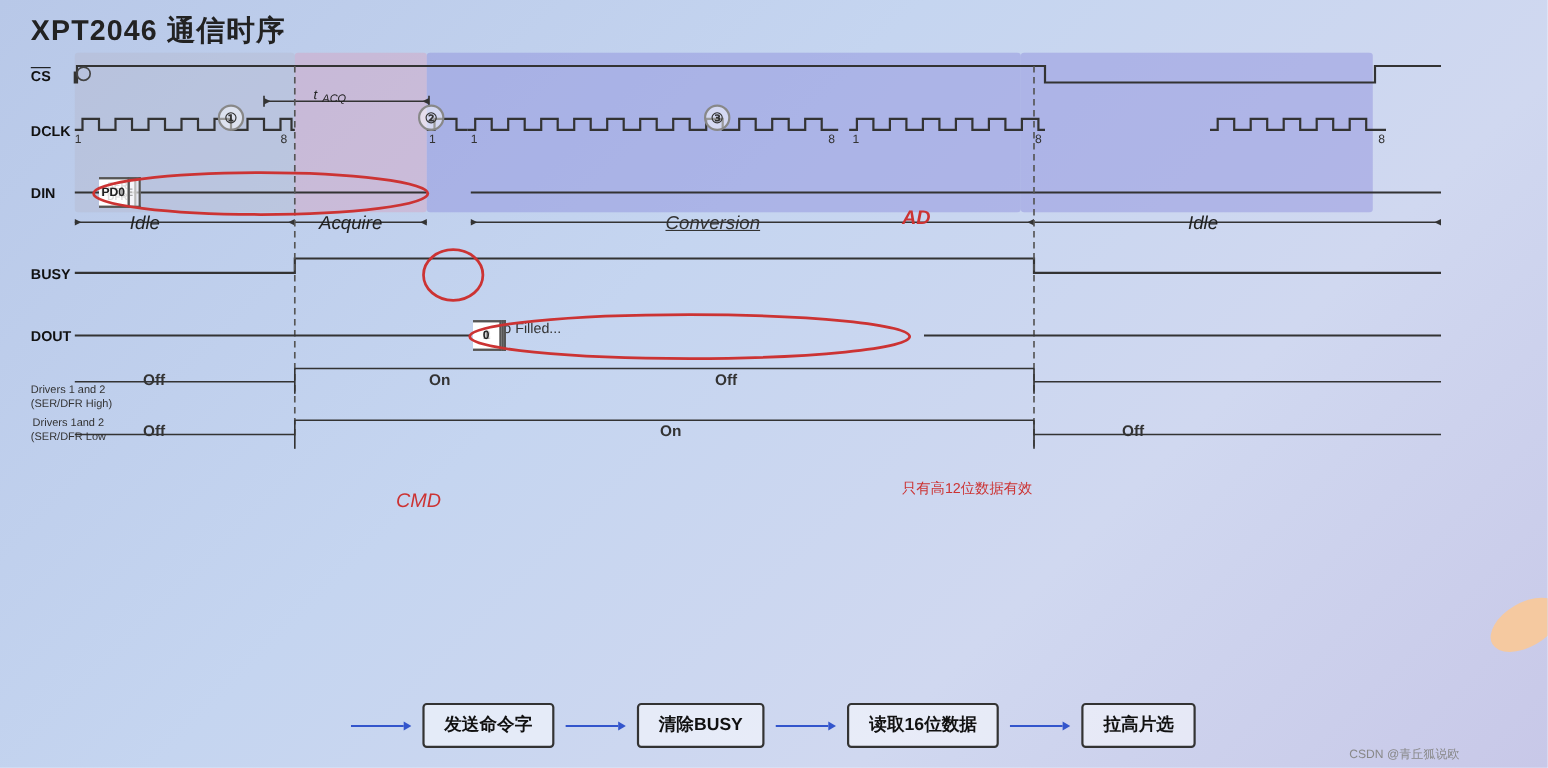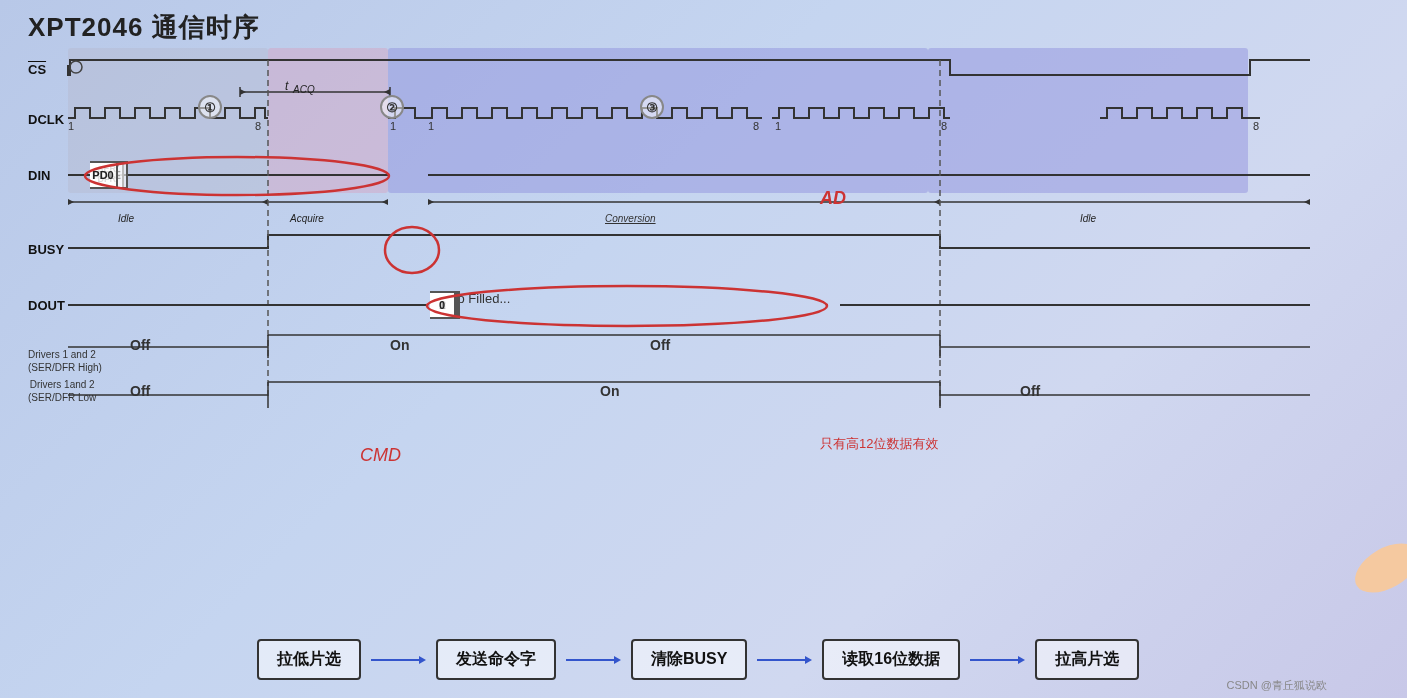--- a/index.html
+++ b/index.html
@@ -109,24 +109,23 @@
       justify-content: center;
       font-size: 11px;
       font-weight: bold;
       color: #222;
       height: 28px;
     }
 
     
     .phase-label {
       position: absolute;
-      font-size: 10px;
+      font-size: 17px;
       color: #222;
       font-style: italic;
-      margin-top: 20px;
     }
 
     
     .flow-chart {
       position: absolute;
       bottom: 18px;
       left: 28px;
       width: 1340px;
       display: flex;
       align-items: center;
@@ -340,21 +339,20 @@
   <div style="position:absolute;top:383px;left:600px;font-size:14px;color:#333;font-weight:bold;">On</div>
   <div style="position:absolute;top:383px;left:1020px;font-size:14px;color:#333;font-weight:bold;">Off</div>
 
   <div class="ad-annot" style="top:188px;left:820px;">AD</div>
 
   <div class="cmd-annot" style="top:445px;left:360px;">CMD</div>
 
   <div class="zh-annot" style="top:435px;left:820px;">只有高12位数据有效</div>
 
   <div class="flow-chart">
-    <div class="flow-box">拉低片选</div>
     <div class="arrow-right">
       <svg width="55" height="18">
           <line x1="0" y1="9" x2="48" y2="9" stroke="#3355cc" stroke-width="2"></line>
           <polygon points="48,5 55,9 48,13" fill="#3355cc"></polygon>
         </svg>
     </div>
     <div class="flow-box">发送命令字</div>
     <div class="arrow-right">
       <svg width="55" height="18">
           <line x1="0" y1="9" x2="48" y2="9" stroke="#3355cc" stroke-width="2"></line>

